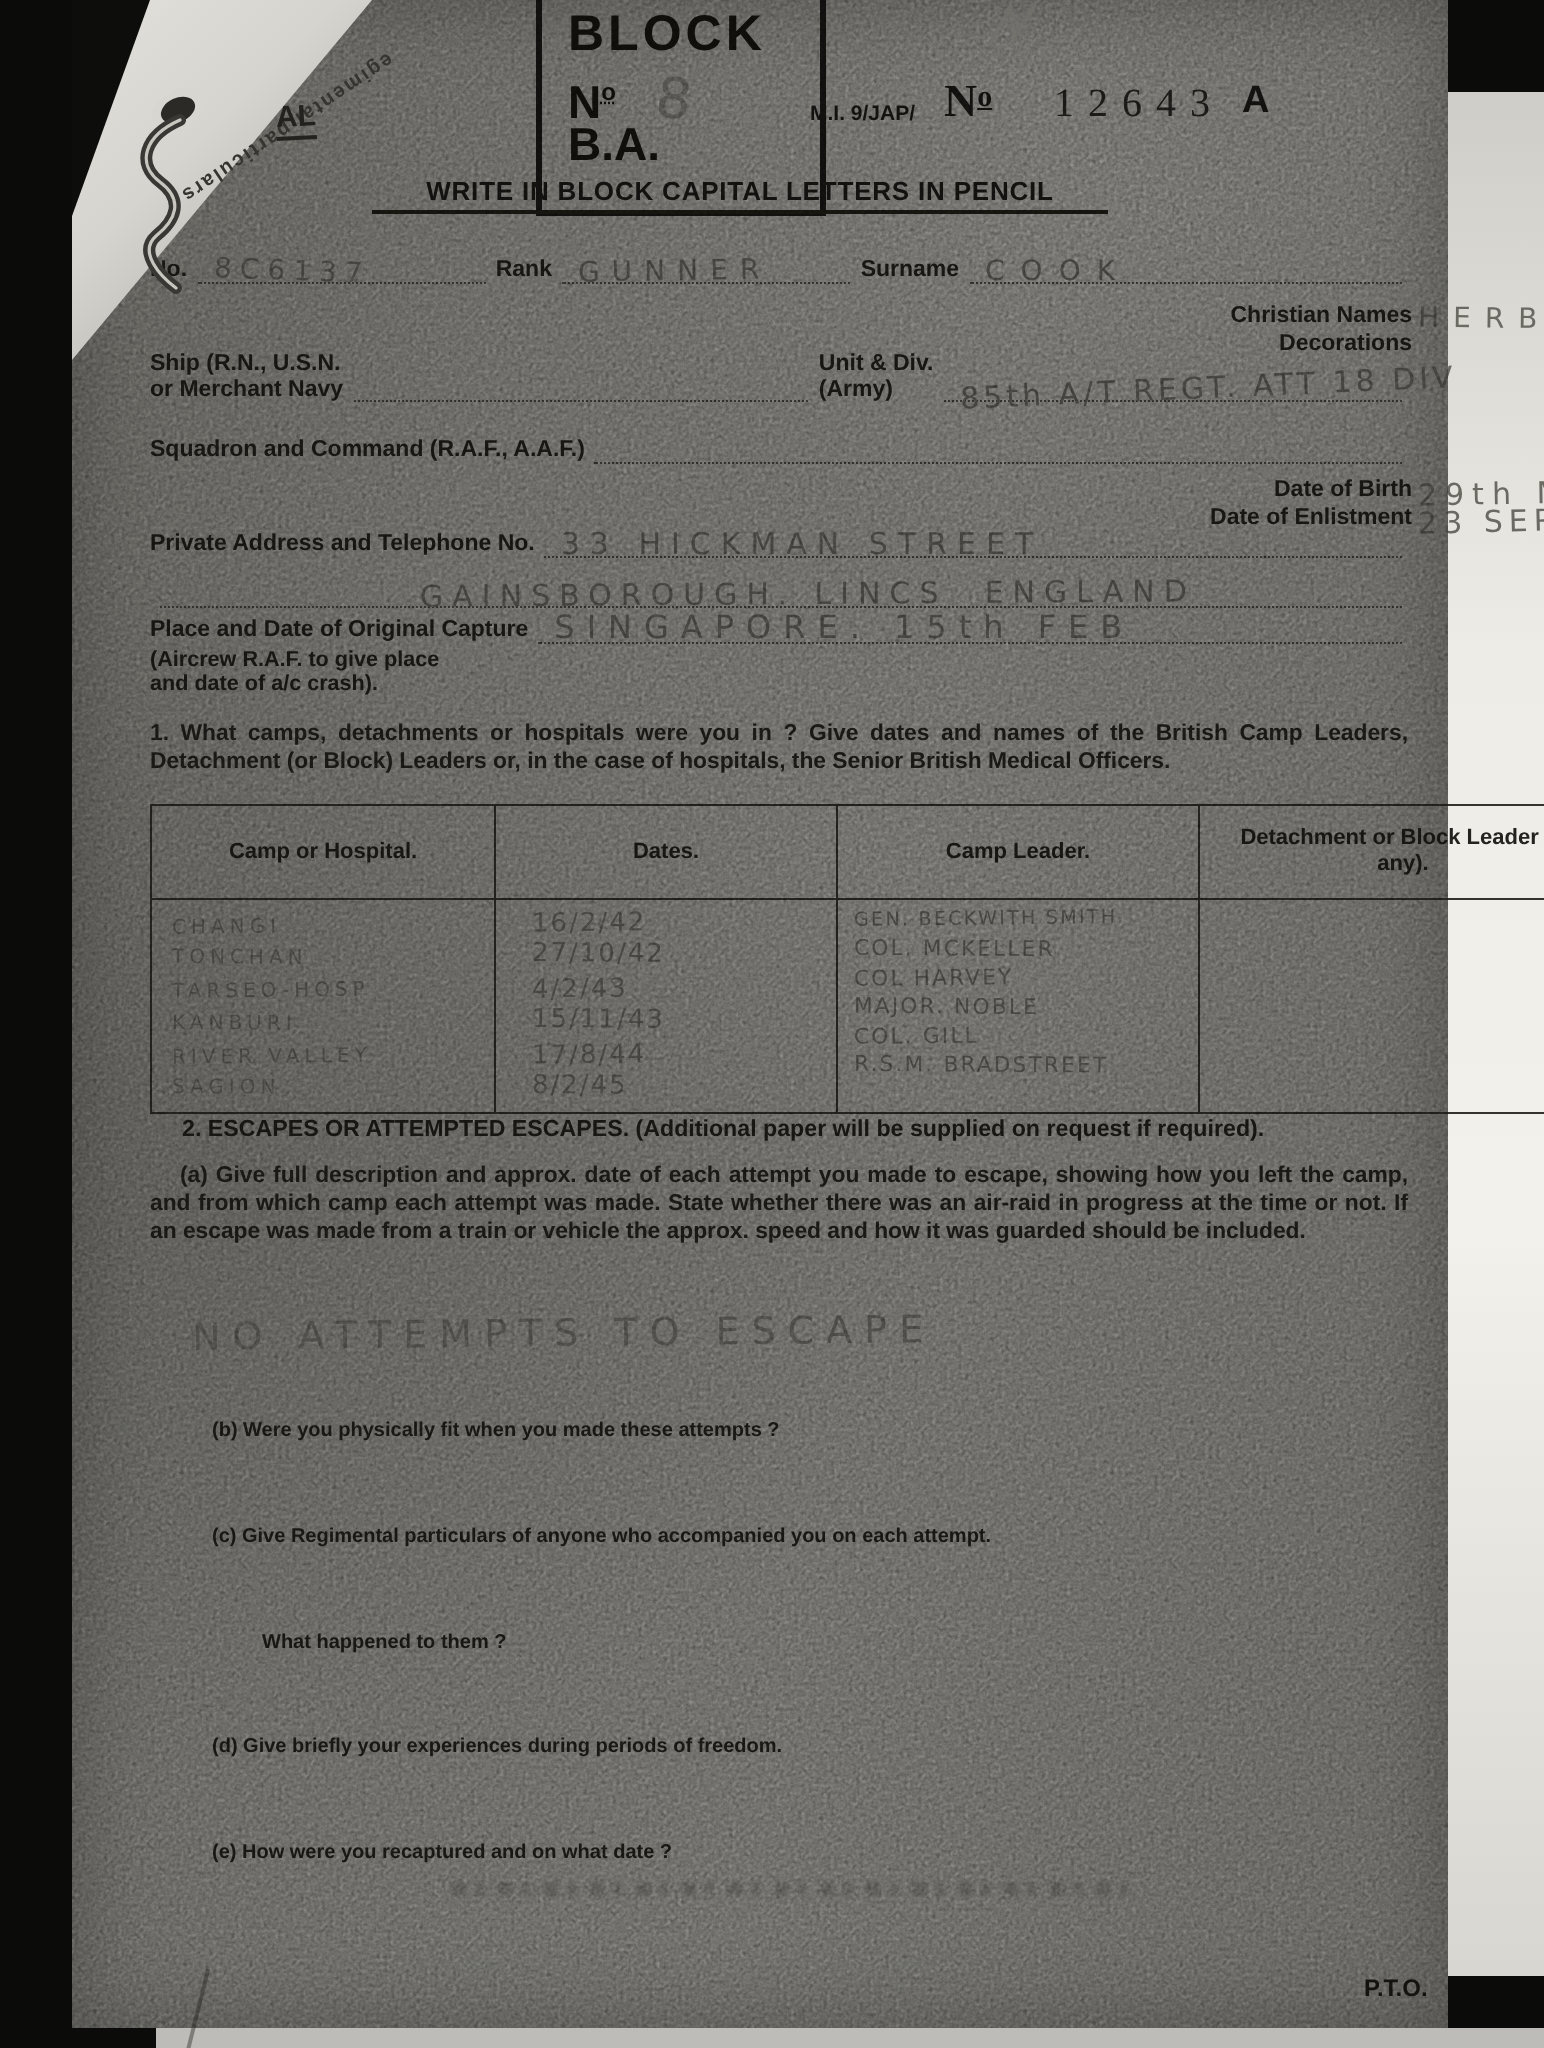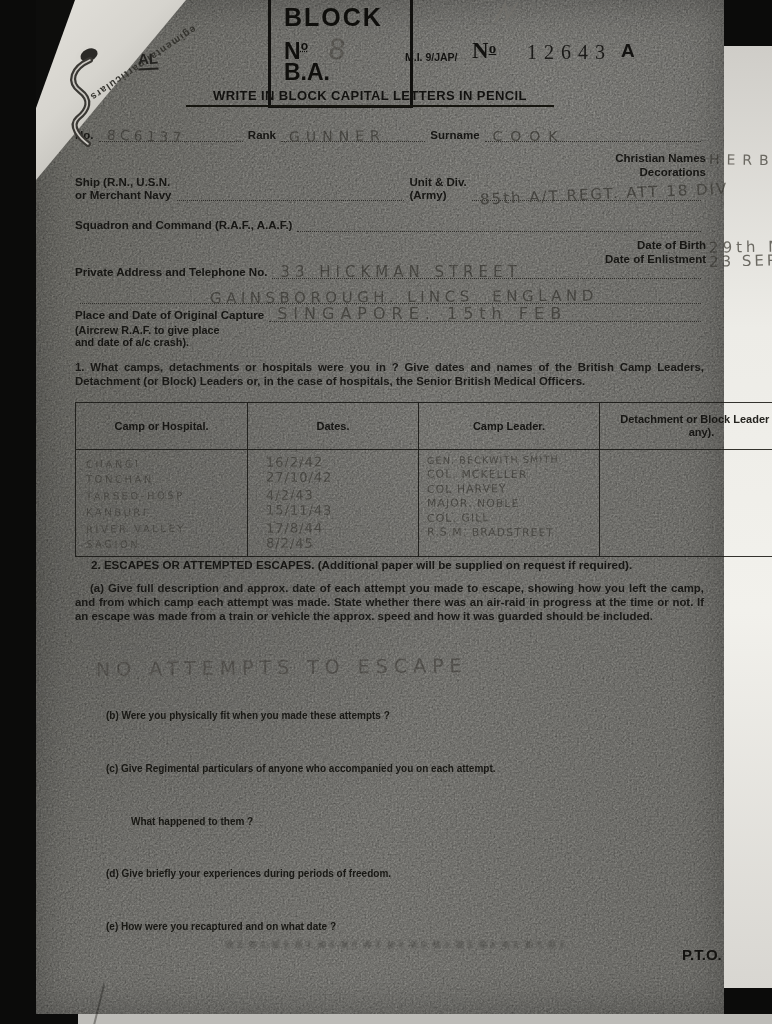--- a/index.html
+++ b/index.html
@@ -95,21 +95,21 @@
   #q2a{top:582px;text-indent:15px;}
   #escape-answer{position:absolute;left:60px;top:656px;font-size:19px;letter-spacing:6px;
     color:#7b7872;font-family:"DejaVu Sans",sans-serif;transform:rotate(-.6deg);white-space:pre;}
   .q-item{position:absolute;left:54px;right:30px;font-size:10px;font-weight:700;color:#26251F;margin-left:16px;}
   #q2b{top:710px;}#q2c{top:763px;}#q2c2{left:79px;top:816px;}#q2d{top:868px;}#q2e{top:921px;}
   #show-through{position:absolute;left:190px;top:941px;width:340px;height:7px;opacity:.28;
     background:repeating-linear-gradient(90deg,#4a4944 0 7px,transparent 7px 12px,
       #55544f 12px 16px,transparent 16px 23px);filter:blur(1px);}
   #crease{position:absolute;left:62px;top:984px;width:2px;height:42px;background:#4a4945;
     opacity:.55;transform:rotate(14deg);}
-  #pto{position:absolute;left:646px;top:946px;font-size:15px;font-weight:700;color:#1f1e1a;}
+  #pto{position:absolute;left:646px;top:987px;font-size:12px;font-weight:700;color:#1f1e1a;}
 </style>
 </head>
 <body>
 
 <div id="page">
 
   <div id="under-sheet"></div>
   <div id="bottom-strip"></div>
 
   <div id="paper">

